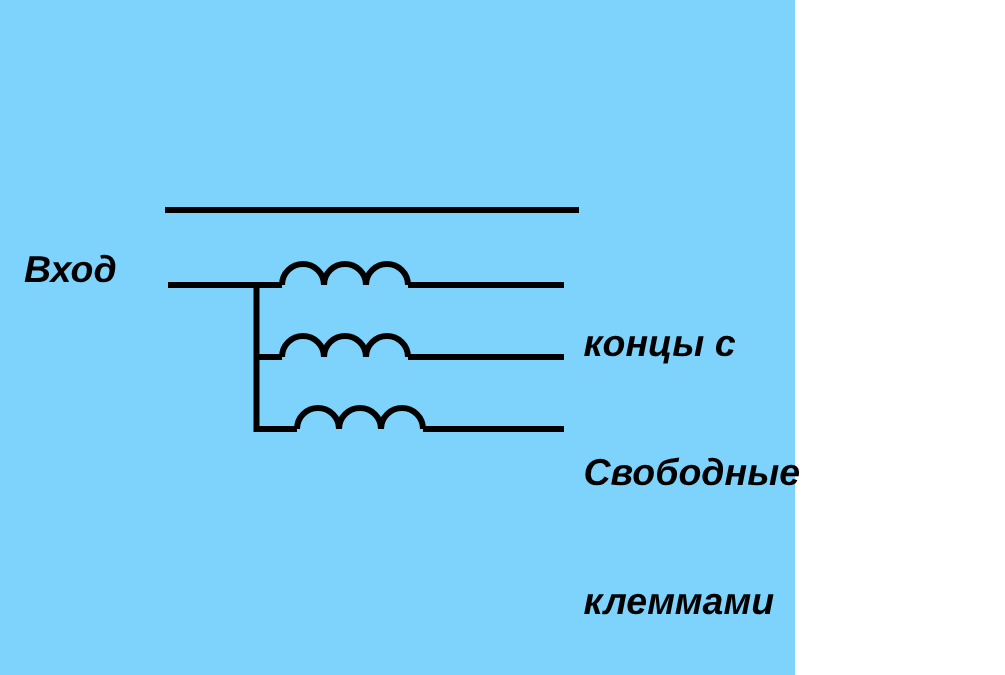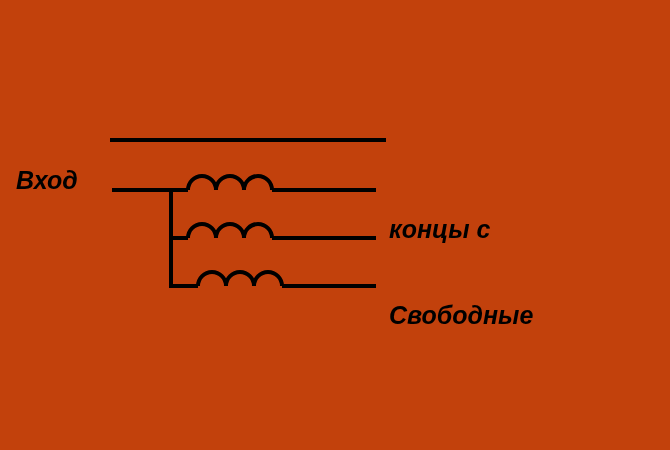--- a/index.html
+++ b/index.html
@@ -9,23 +9,23 @@
     background: #ffffff;
   }
   body {
     width: 670px;
     height: 450px;
     font-family: "Liberation Sans", sans-serif;
     overflow: hidden;
   }
   #canvas {
     position: relative;
-    width: 670px;
+    width: 530px;
     height: 450px;
-    background: #c2410c;
+    background: #7dd3fc;
   }
   #schematic {
     position: absolute;
     left: 0;
     top: 0;
     width: 670px;
     height: 450px;
     display: block;
   }
   .label {
@@ -81,15 +81,16 @@
       <path d="M198,286 A14,14 0 0 1 226,286 A14,14 0 0 1 254,286 A14,14 0 0 1 282,286"></path>
       <line x1="282" y1="286" x2="376" y2="286"></line>
     </g>
   </svg>
 
   <div class="label" id="input-label">Вход</div>
 
   <div class="label" id="output-label">
     <span class="out-line">концы с</span>
     <span class="out-line">Свободные</span>
+    <span class="out-line">клеммами</span>
   </div>
 
 </div>
 
 </body></html>

